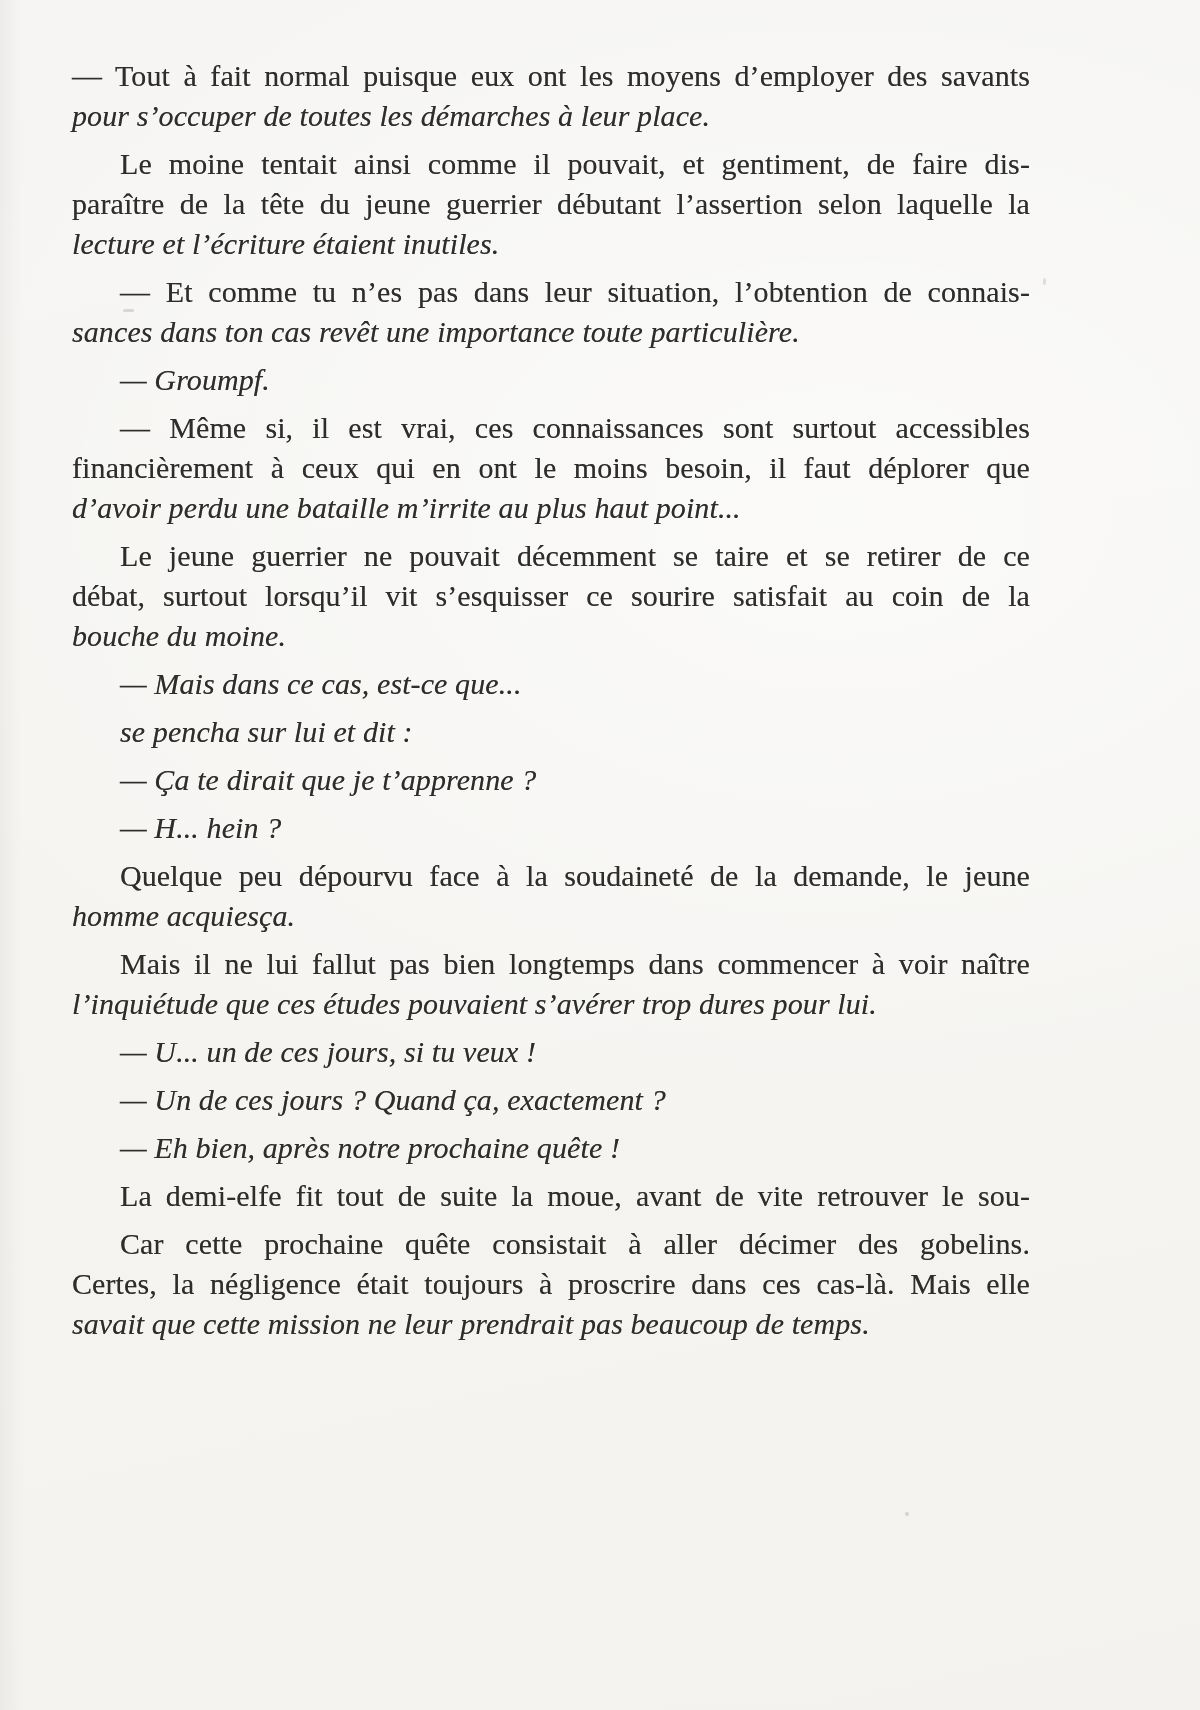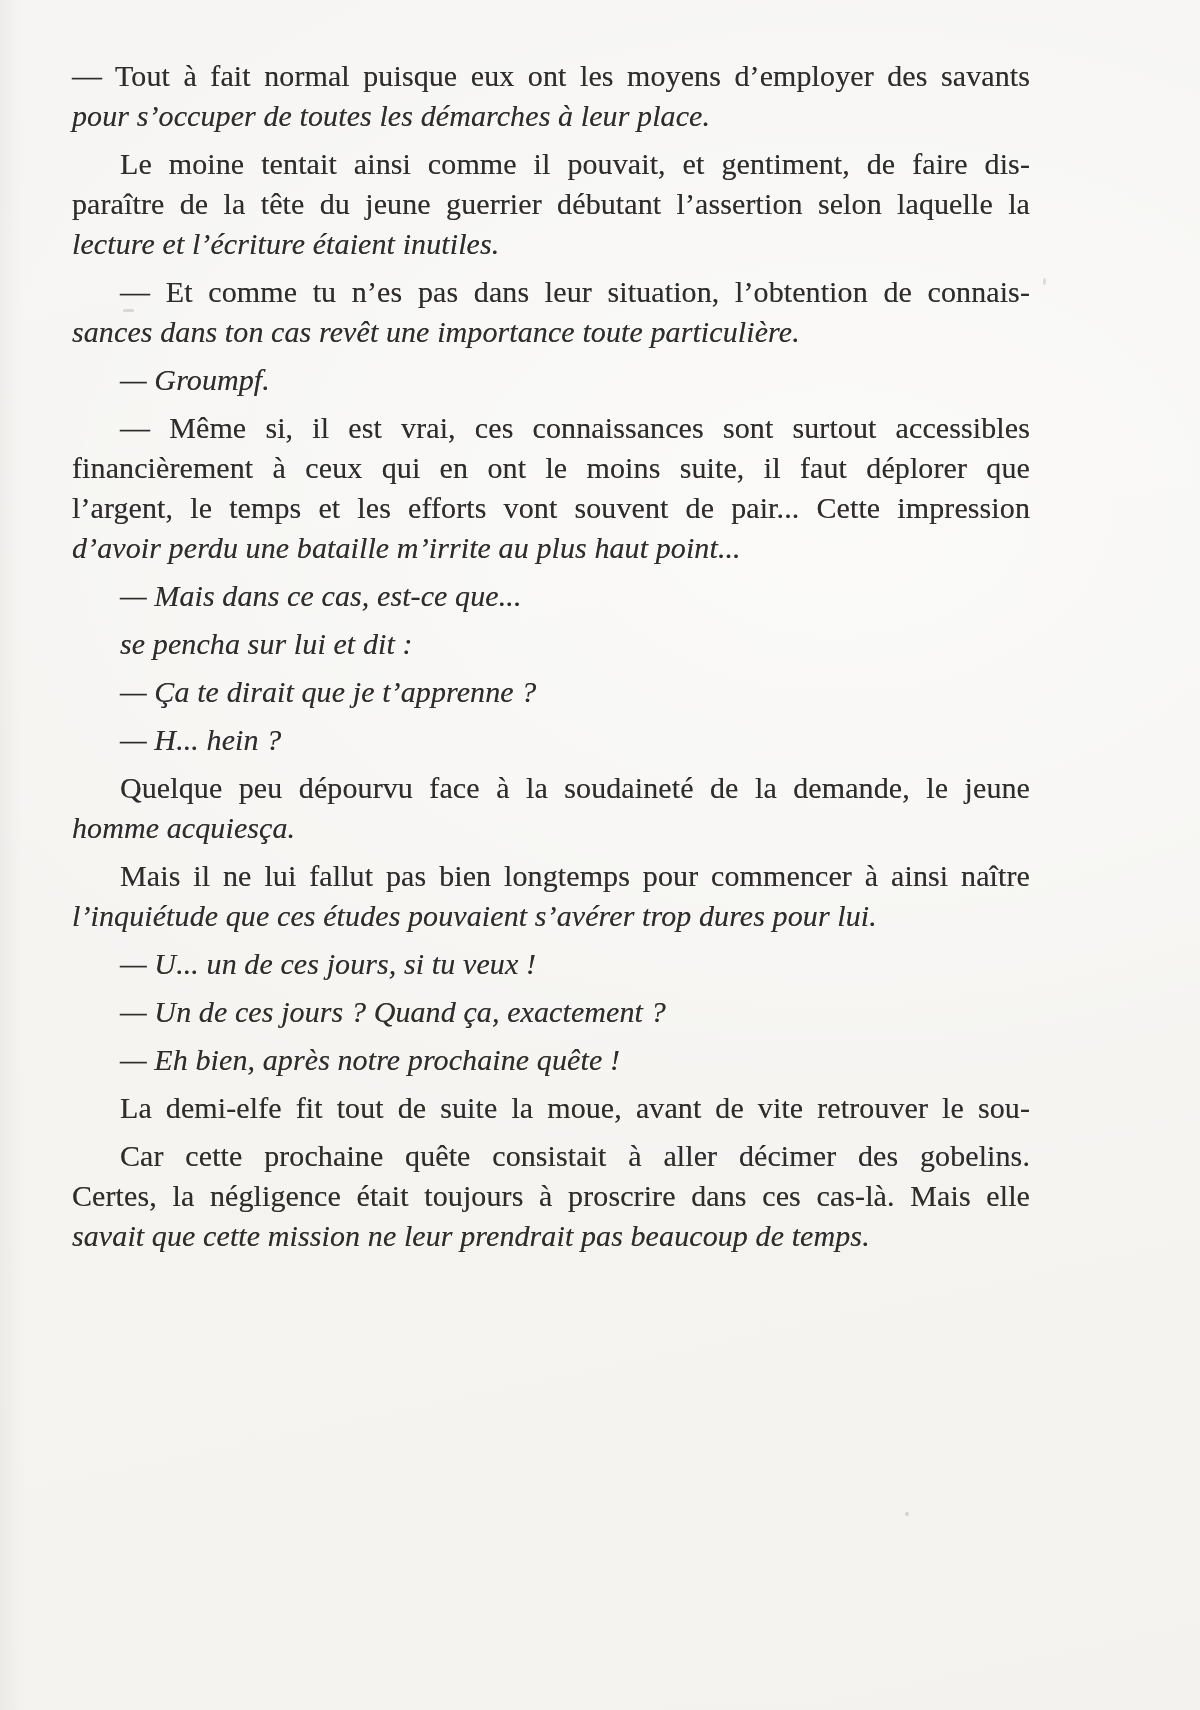--- a/index.html
+++ b/index.html
@@ -79,25 +79,29 @@
       <span class="line">— Et comme tu n’es pas dans leur situation, l’obtention de connais-</span>
       <span class="line last">sances dans ton cas revêt une importance toute particulière.</span>
     </p>
 
     <p class="para indent">
       <span class="line last">— Groumpf.</span>
     </p>
 
     <p class="para indent">
       <span class="line">— Même si, il est vrai, ces connaissances sont surtout accessibles</span>
-      <span class="line">financièrement à ceux qui en ont le moins suite, il faut déplorer que</span>
-      <span class="line">l’argent, le temps et les efforts vont souvent de pair... Cette impression</span>
+      <span class="line">financièrement à ceux qui en ont le moins besoin, il faut déplorer que</span>
       <span class="line last">d’avoir perdu une bataille m’irrite au plus haut point...</span>
     </p>
 
+    <p class="para indent">
+      <span class="line">Le jeune guerrier ne pouvait décemment se taire et se retirer de ce</span>
+      <span class="line">débat, surtout lorsqu’il vit s’esquisser ce sourire satisfait au coin de la</span>
+      <span class="line last">bouche du moine.</span>
+    </p>
 
     <p class="para indent">
       <span class="line last">— Mais dans ce cas, est-ce que...</span>
     </p>
 
     <p class="para indent">
       <span class="line last">se pencha sur lui et dit :</span>
     </p>
 
     <p class="para indent">
@@ -107,21 +111,21 @@
     <p class="para indent">
       <span class="line last">— H... hein ?</span>
     </p>
 
     <p class="para indent">
       <span class="line">Quelque peu dépourvu face à la soudaineté de la demande, le jeune</span>
       <span class="line last">homme acquiesça.</span>
     </p>
 
     <p class="para indent">
-      <span class="line">Mais il ne lui fallut pas bien longtemps pour commencer à ainsi naître</span>
+      <span class="line">Mais il ne lui fallut pas bien longtemps dans commencer à voir naître</span>
       <span class="line last">l’inquiétude que ces études pouvaient s’avérer trop dures pour lui.</span>
     </p>
 
     <p class="para indent">
       <span class="line last">— U... un de ces jours, si tu veux !</span>
     </p>
 
     <p class="para indent">
       <span class="line last">— Un de ces jours ? Quand ça, exactement ?</span>
     </p>

